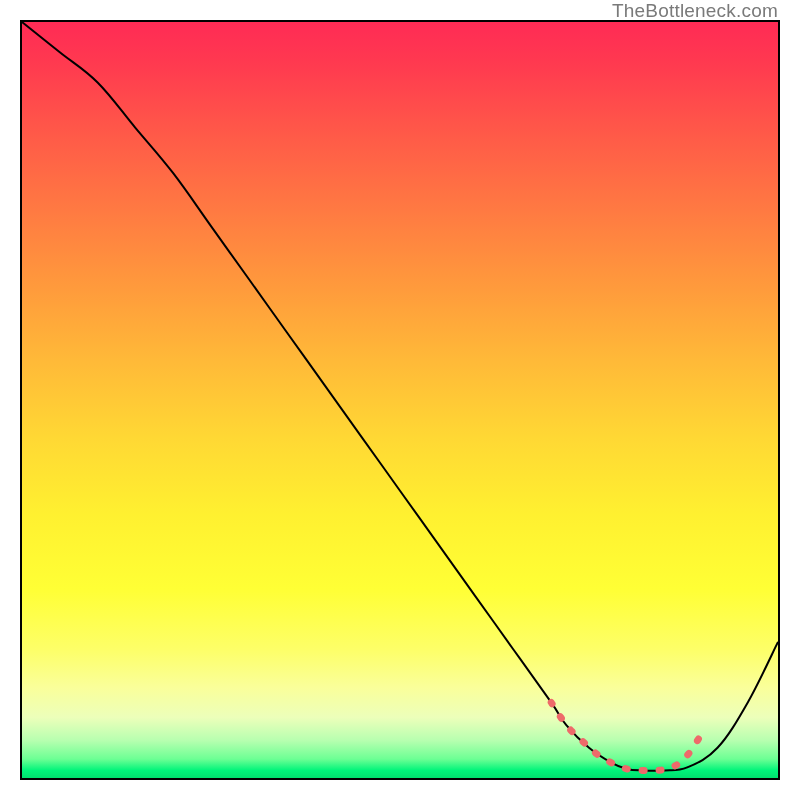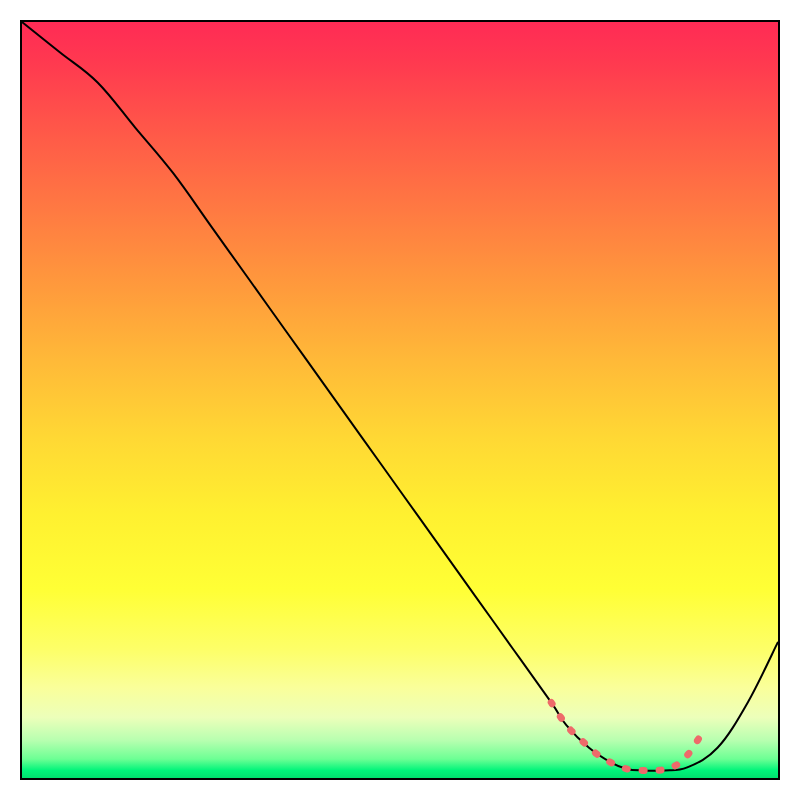--- a/index.html
+++ b/index.html
@@ -51,19 +51,20 @@
     top: 0;
     width: 100%;
     height: 100%;
     overflow: visible;
   }
 </style>
 </head>
 <body>
 
 <div class="chart-container">
+  <div class="watermark">TheBottleneck.com</div>
   <div class="plot-area">
     <svg class="curve" viewBox="0 0 760 760" preserveAspectRatio="none">
       <path id="main-curve" fill="none" stroke="#000000" stroke-width="2" d="M 0.00 0.00 C 6.84 5.47, 24.32 19.46, 38.00 30.40 C 51.68 41.34, 62.32 47.12, 76.00 60.80 C 89.68 74.48, 100.32 89.98, 114.00 106.40 C 127.68 122.82, 138.32 134.22, 152.00 152.00 C 165.68 169.78, 176.32 186.05, 190.00 205.20 C 203.68 224.35, 214.32 239.25, 228.00 258.40 C 241.68 277.55, 252.32 292.45, 266.00 311.60 C 279.68 330.75, 290.32 345.65, 304.00 364.80 C 317.68 383.95, 328.32 398.85, 342.00 418.00 C 355.68 437.15, 366.32 452.05, 380.00 471.20 C 393.68 490.35, 404.32 505.25, 418.00 524.40 C 431.68 543.55, 442.32 558.45, 456.00 577.60 C 469.68 596.75, 480.32 611.65, 494.00 630.80 C 507.68 649.95, 522.42 670.32, 532.00 684.00 C 541.58 697.68, 540.36 698.59, 547.20 706.80 C 554.04 715.01, 561.79 722.76, 570.00 729.60 C 578.21 736.44, 585.96 740.97, 592.80 744.80 C 599.64 748.63, 602.53 749.51, 608.00 750.88 C 613.47 752.25, 616.36 752.13, 623.20 752.40 C 630.04 752.67, 637.79 752.95, 646.00 752.40 C 654.21 751.85, 659.22 753.46, 668.80 749.36 C 678.38 745.26, 688.26 741.36, 699.20 729.60 C 710.14 717.84, 718.66 703.15, 729.60 684.00 C 740.54 664.85, 754.53 634.14, 760.00 623.20"></path>
       <path id="dotted-segment" fill="none" stroke="#ee6a6a" stroke-width="7" stroke-linecap="round" stroke-dasharray="2 15" d="M 532.00 684.00 C 534.74 688.10, 541.73 699.96, 547.20 706.80 C 552.67 713.64, 556.93 716.80, 562.40 722.00 C 567.87 727.20, 572.13 731.58, 577.60 735.68 C 583.07 739.78, 587.33 742.06, 592.80 744.80 C 598.27 747.54, 602.53 749.51, 608.00 750.88 C 613.47 752.25, 617.73 752.13, 623.20 752.40 C 628.67 752.67, 632.93 752.95, 638.40 752.40 C 643.87 751.85, 648.13 752.10, 653.60 749.36 C 659.07 746.62, 663.33 743.49, 668.80 737.20 C 674.27 730.91, 681.26 718.50, 684.00 714.40"></path>
     </svg>
   </div>
 </div>
 
 </body></html>

